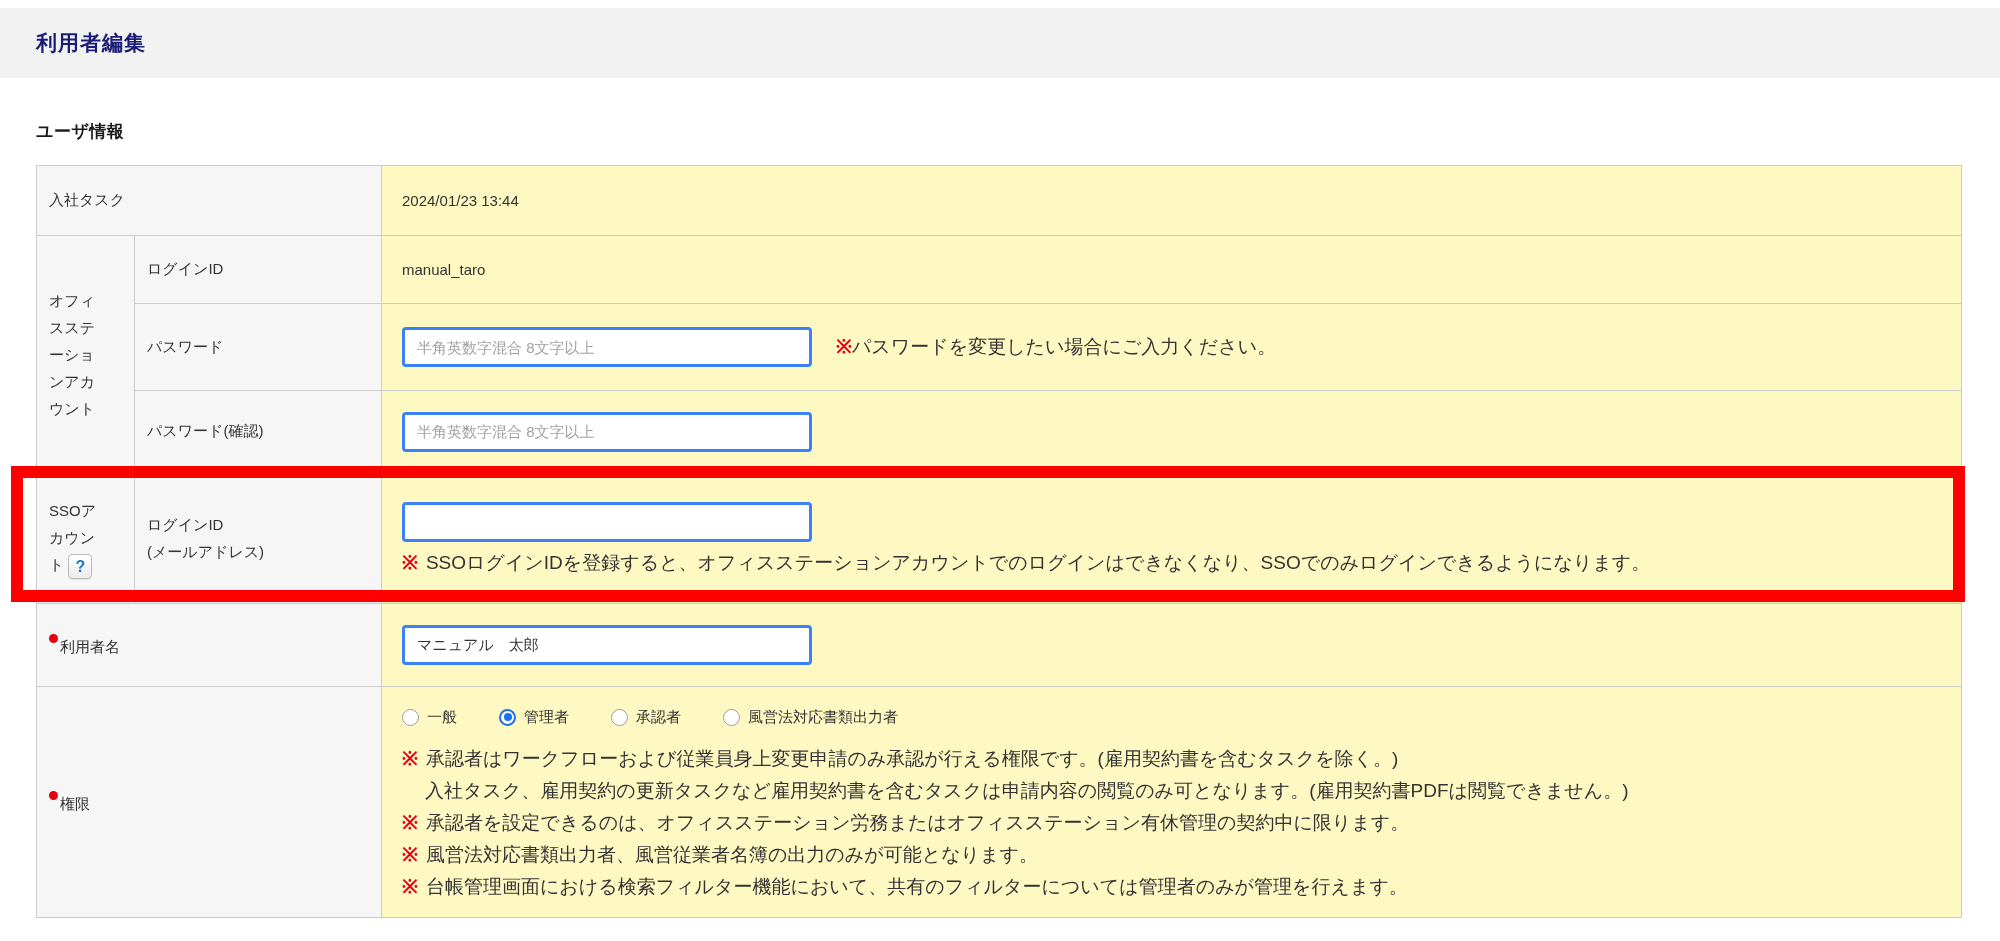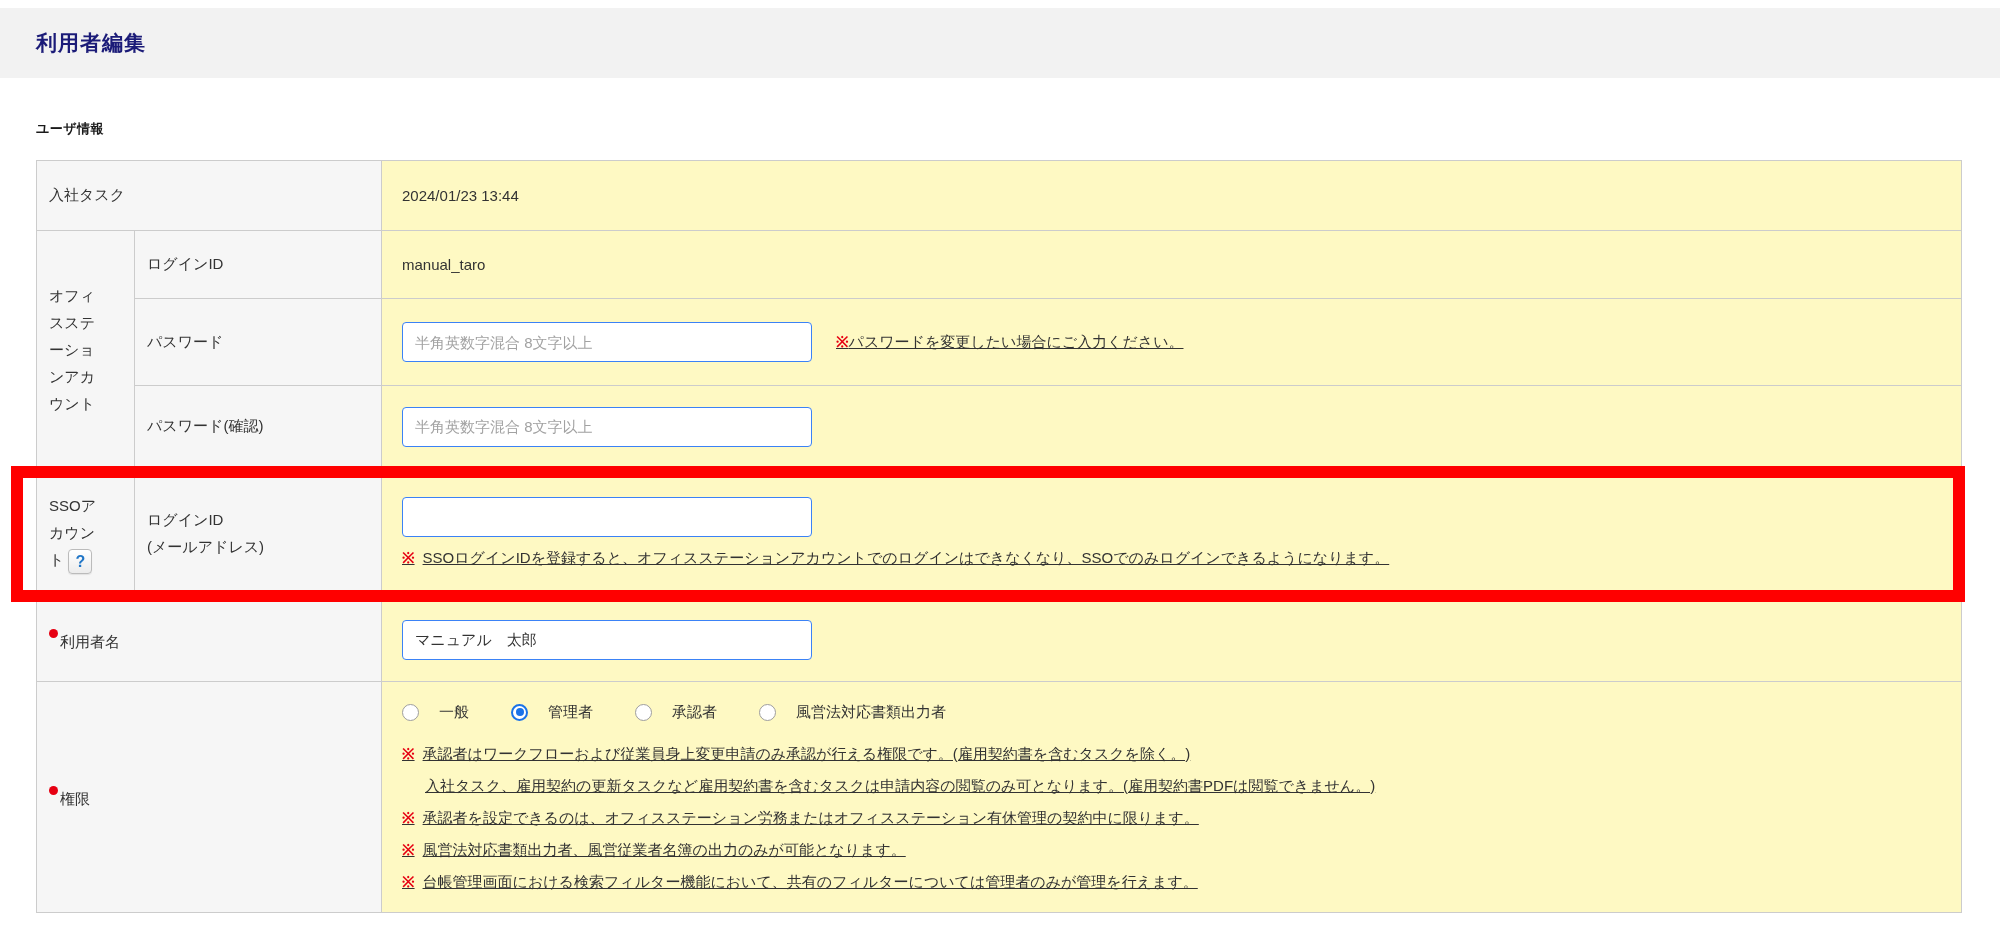--- a/index.html
+++ b/index.html
@@ -22,21 +22,21 @@
     padding-left:36px;
   }
   .page-title {
     font-size:21px; font-weight:bold;
     color:#1b1b78;
     letter-spacing:1px;
   }
 
   .section-heading {
     margin:42px 0 0 36px;
-    font-size:13px; font-weight:bold;
+    font-size:17px; font-weight:bold;
     color:#1a1a1a;
     letter-spacing:0.5px;
   }
 
   
   table.user-table {
     border-collapse:collapse;
     table-layout:fixed;
     margin:22px 0 0 36px;
     width:1926px;
@@ -62,35 +62,35 @@
   tr.r-loginid     { height:68px; }
   tr.r-password    { height:87px; }
   tr.r-password2   { height:82px;padding-left:16px; }
   tr.r-sso         { height:131px; }
   tr.r-username    { height:83px; }
   tr.r-permission  { height:231px; }
 
   
   .text-input {
     width:410px; height:40px;
-    border:1px solid #3b82f6;
+    border:3px solid #3b82f6;
     border-radius:4px;
     padding:0 12px;
     font-size:15px;
     font-family:"Liberation Sans", sans-serif;
     color:#333;
     background:#fff;
     outline:none;
   }
   .text-input::placeholder { color:#a2a2a2; }
 
   .inline-row { display:flex; align-items:center; gap:24px; }
 
   
-  .note-line { font-size:15px; line-height:32px; color:#333; white-space:nowrap;text-decoration:underline; }
+  .note-line { font-size:19px; line-height:32px; color:#333; white-space:nowrap; }
   .note-mark { color:#e60012; font-weight:bold; }
   .note-gap .note-text { margin-left:8px; }
   .note-indent { padding-left:23px; }
 
   
   .req-dot {
     display:inline-block;
     width:9px; height:9px;
     border-radius:50%;
     background:#e60012;
@@ -108,21 +108,21 @@
     color:#2176c7;
     font-weight:bold; font-size:16px;
     margin-left:4px;
     vertical-align:middle;
     box-shadow:0 1px 1px rgba(0,0,0,0.08);
     cursor:pointer;
   }
 
   
   .radio-group { display:flex; align-items:center; gap:42px; padding-top:4px; }
-  .radio-item { display:flex; align-items:center; gap:20px; cursor:pointer; }
+  .radio-item { display:flex; align-items:center; gap:8px; cursor:pointer; }
   .radio {
     width:17px; height:17px;
     border:1px solid #9e9e9e;
     border-radius:50%;
     background:#fff;
     position:relative;
     flex:0 0 auto;
   }
   .radio.checked { border:2px solid #1a73e8; }
   .radio.checked::after {

